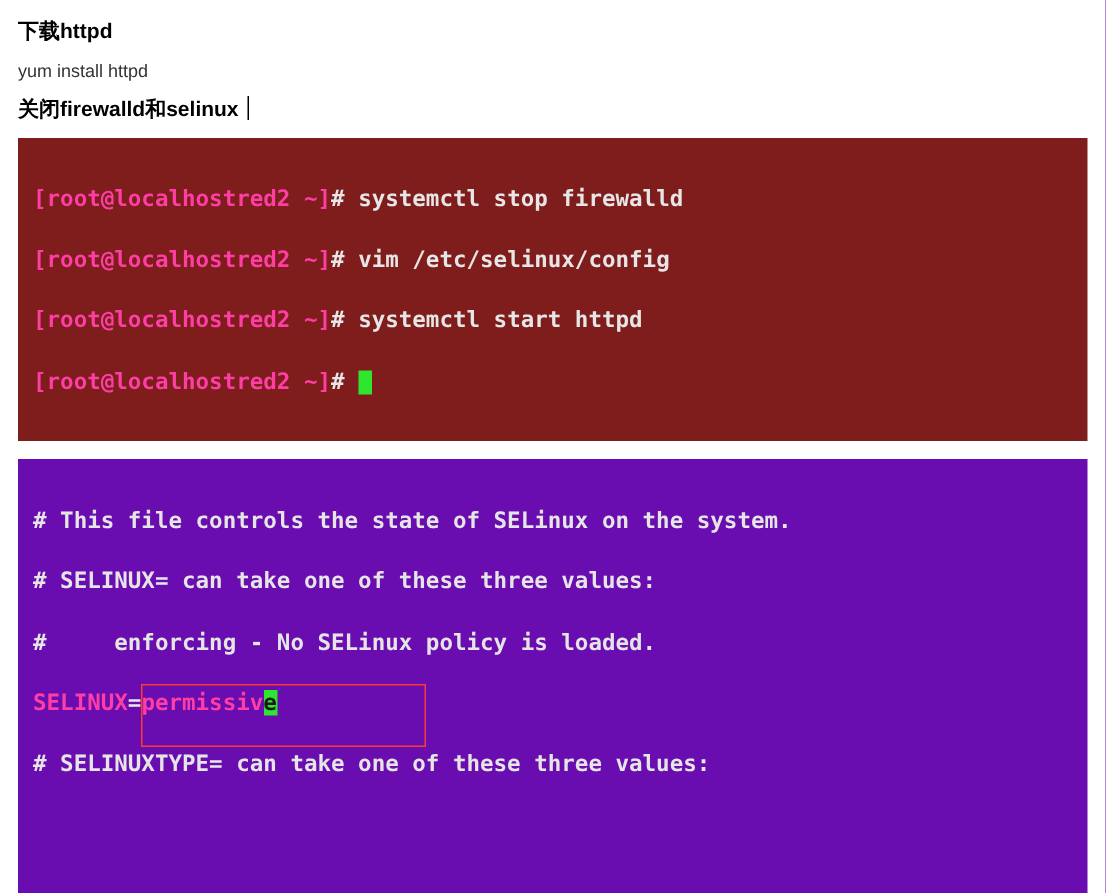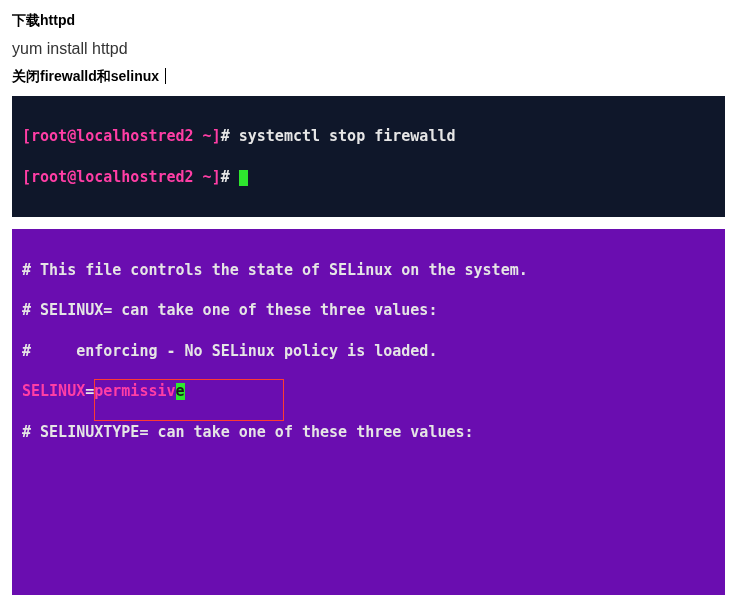--- a/index.html
+++ b/index.html
@@ -11,21 +11,21 @@
       color: #000;
       width: 737px;
     }
     .heading {
       font-weight: 700;
       font-size: 14px;
       margin-bottom: 10px;
     }
     .cmd-line {
       font-family: inherit;
-      font-size: 16px;
+      font-size: 12px;
       color: #333;
       margin-bottom: 10px;
     }
     .heading2-wrap {
       display: flex;
       align-items: flex-start;
       margin-bottom: 10px;
     }
     .heading2 {
       font-weight: 700;
@@ -33,21 +33,21 @@
     }
     .text-cursor {
       display: inline-block;
       width: 1px;
       height: 16px;
       background: #000;
       margin-left: 6px;
       vertical-align: middle;
     }
     .term {
-      background: #0f172a;
+      background: #7f1d1d;
       color: #fff;
       font-family: "Consolas", "DejaVu Sans Mono", "Menlo", monospace;
       font-size: 15px;
       font-weight: 700;
       padding: 10px 10px;
       margin-bottom: 12px;
       line-height: 1.35;
       white-space: pre-wrap;
       word-break: break-all;
     }
@@ -106,20 +106,22 @@
 
 <div class="cmd-line">yum install httpd</div>
 
 <div class="heading2-wrap">
   <span class="heading2">关闭firewalld和selinux</span>
   <span class="text-cursor"></span>
 </div>
 
 <div class="term">
 <span class="line"><span class="prompt-user">[root@localhostred2 ~]</span><span class="prompt-sym"># </span><span class="white">systemctl stop firewalld</span></span>
+<span class="line"><span class="prompt-user">[root@localhostred2 ~]</span><span class="prompt-sym"># </span><span class="white">vim /etc/selinux/config</span></span>
+<span class="line"><span class="prompt-user">[root@localhostred2 ~]</span><span class="prompt-sym"># </span><span class="white">systemctl start httpd</span></span>
 <span class="line"><span class="prompt-user">[root@localhostred2 ~]</span><span class="prompt-sym"># </span><span class="cursor-block"></span></span>
 </div>
 
 <div class="term2">
 <span class="line cyan"># This file controls the state of SELinux on the system.</span>
 <span class="line cyan"># SELINUX= can take one of these three values:</span>
 <span class="line cyan">#     enforcing - No SELinux policy is loaded.</span>
 <span class="line highlight-row"><span class="magenta">SELINUX</span><span class="white">=</span><span class="magenta">permissiv</span><span class="green-e">e</span><span class="red-box"></span></span>
 <span class="line cyan"># SELINUXTYPE= can take one of these three values:</span>
 

